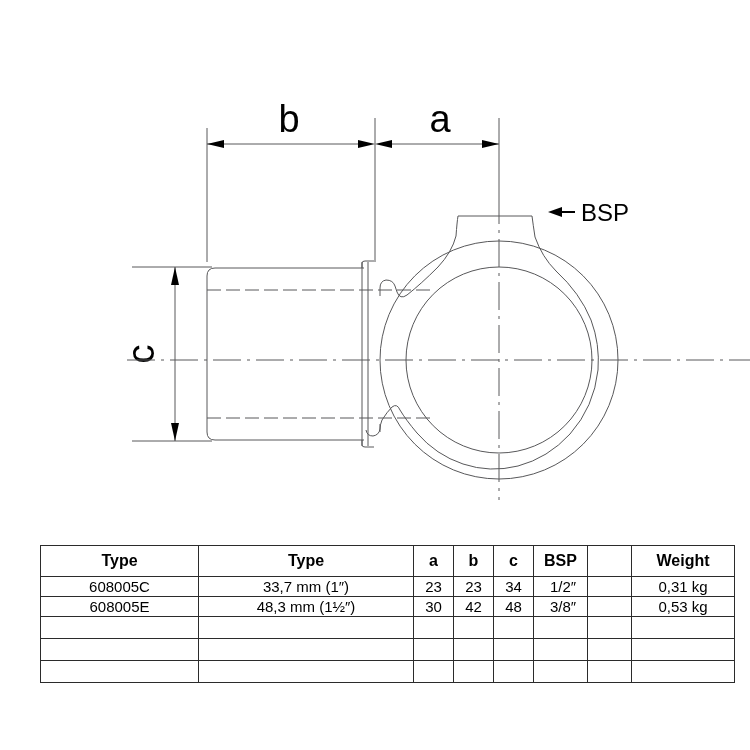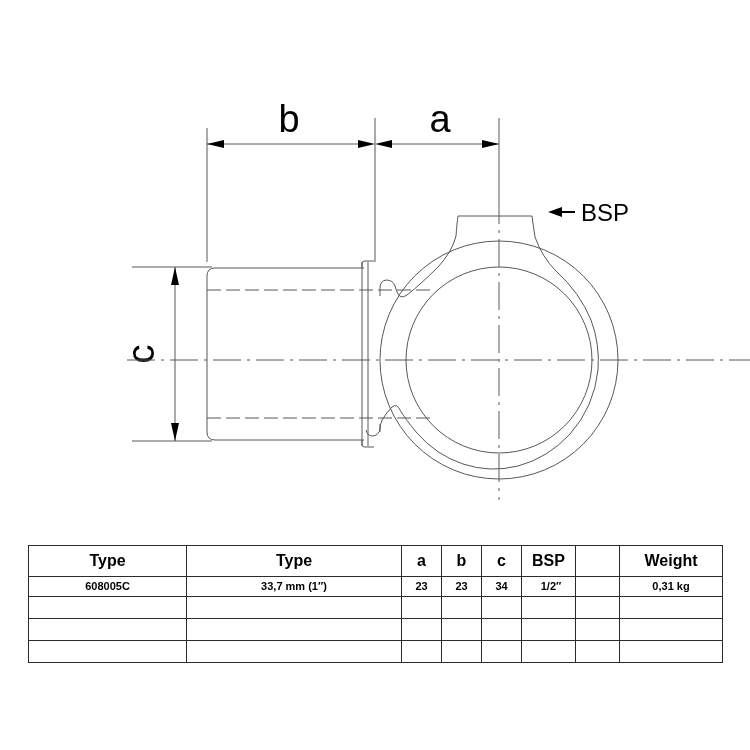--- a/index.html
+++ b/index.html
@@ -19,37 +19,37 @@
     left: 0;
     top: 0;
     width: 750px;
     height: 535px;
   }
   #drawing-area svg {
     display: block;
   }
   .spec-table-wrap {
     position: absolute;
-    left: 28px;
+    left: 40px;
     top: 545px;
     width: 694px;
   }
   table.spec-table {
     border-collapse: collapse;
     width: 694px;
     table-layout: fixed;
     background: #ffffff;
   }
   table.spec-table td, table.spec-table th {
     border: 1px solid #2b2b2b;
     padding: 0;
-    font-size: 11px;
+    font-size: 15px;
     color: #000000;
     text-align: center;
-    font-weight: bold;
+    font-weight: normal;
     line-height: 1.0;
   }
   table.spec-table thead th {
     font-weight: bold;
     font-size: 16px;
     height: 30px;
     vertical-align: middle;
   }
   table.spec-table tbody td {
     height: 19px;
@@ -184,20 +184,30 @@
       <tr>
         <td>608005C</td>
         <td>33,7 mm (1″)</td>
         <td>23</td>
         <td>23</td>
         <td>34</td>
         <td class="cell-bsp">1/2″</td>
         <td></td>
         <td>0,31 kg</td>
       </tr>
+      <tr>
+        <td>608005E</td>
+        <td>48,3 mm (1½″)</td>
+        <td>30</td>
+        <td>42</td>
+        <td>48</td>
+        <td class="cell-bsp">3/8″</td>
+        <td></td>
+        <td>0,53 kg</td>
+      </tr>
       <tr class="filler">
         <td></td>
         <td></td>
         <td></td>
         <td></td>
         <td></td>
         <td></td>
         <td></td>
         <td></td>
       </tr>

